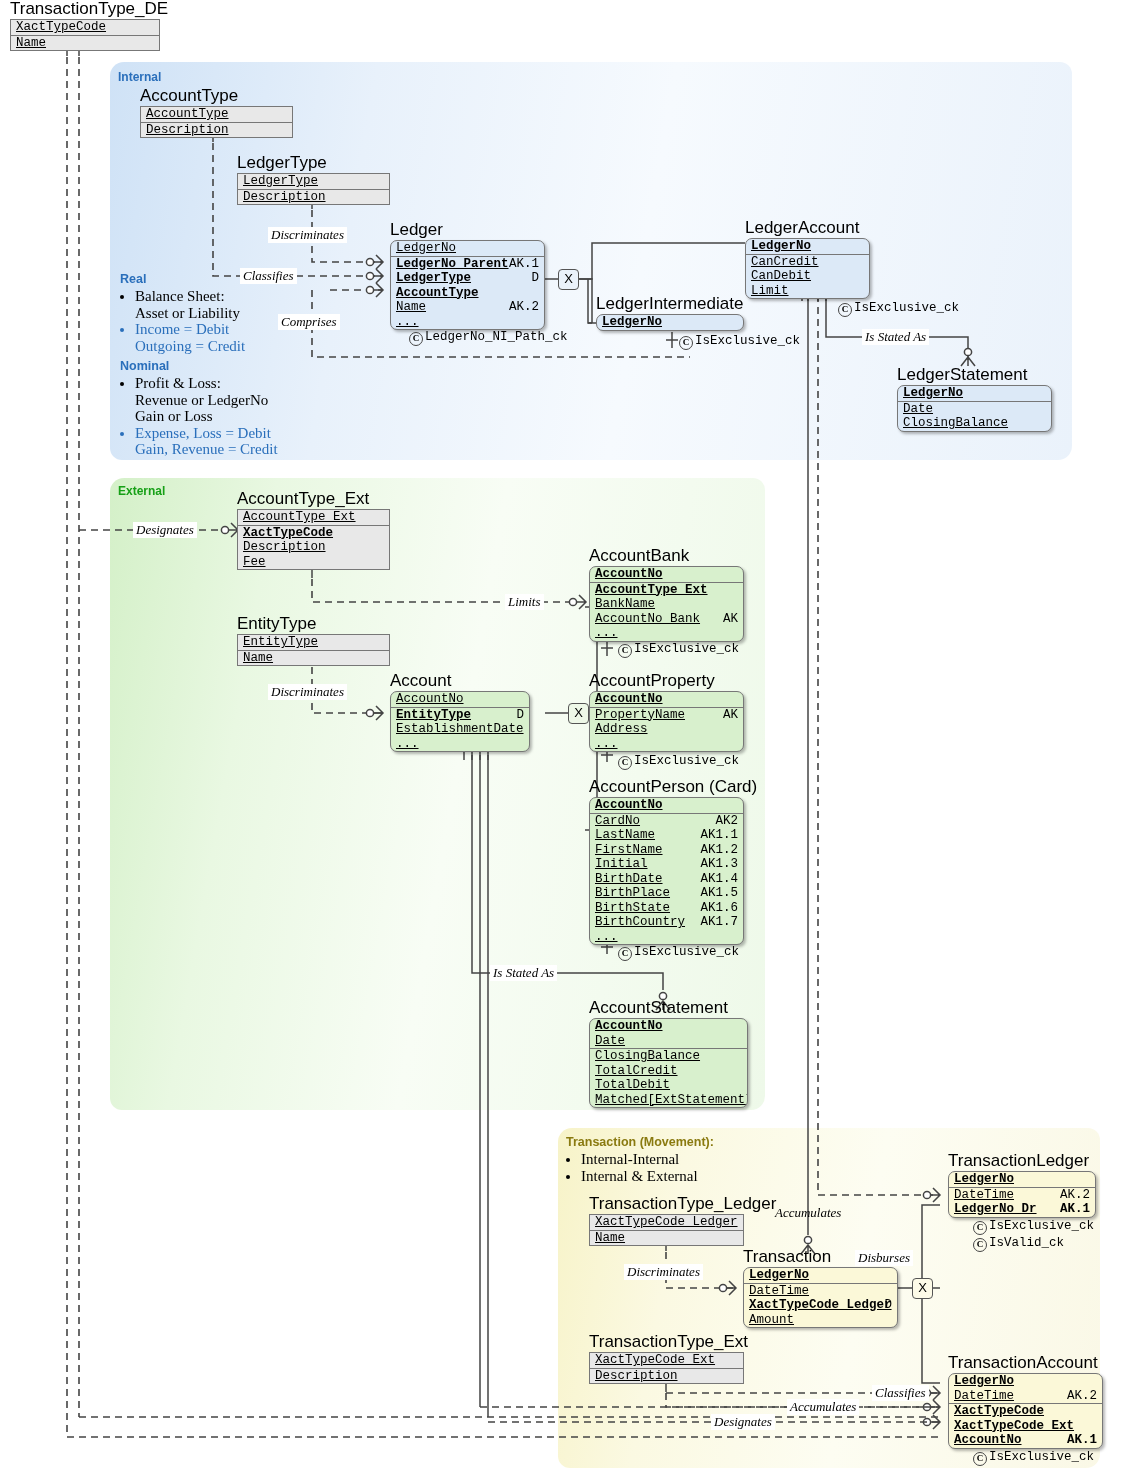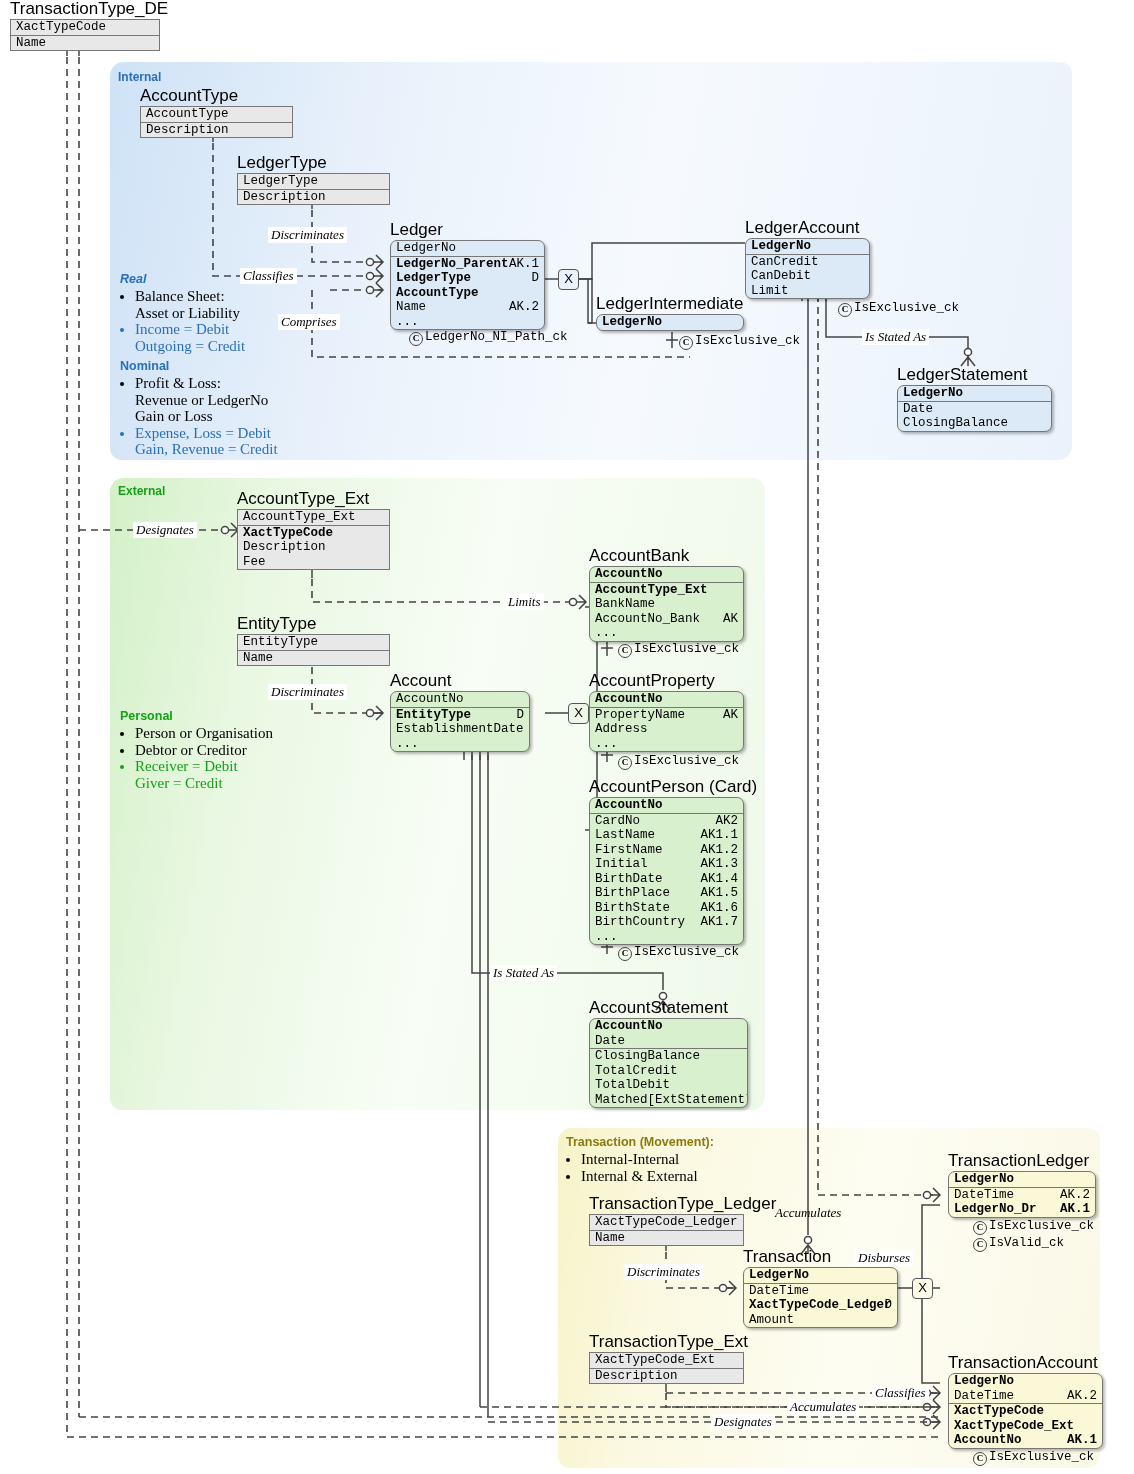--- a/index.html
+++ b/index.html
@@ -7,21 +7,21 @@
   #canvas{position:relative;width:1134px;height:1474px;overflow:hidden;background:#fff;}
 
   
   .region{position:absolute;border-radius:12px;}
   .region-label{position:absolute;font:bold 12px "Liberation Sans",sans-serif;}
 
   
   .entity{position:absolute;}
   .ent-title{position:absolute;left:0;bottom:100%;white-space:nowrap;
              font:17px "Liberation Sans",sans-serif;color:#000;line-height:19px;padding-bottom:1px;}
-  .ent-body{border:1px solid #777;box-sizing:border-box;overflow:hidden;}
+  .ent-body{border:1px solid #777;box-sizing:border-box;overflow:hidden;text-decoration:underline;}
   .ent-body.round{border-radius:7px;box-shadow:2px 2px 3px rgba(0,0,0,.28);}
   .ent-body.sq{box-shadow:none;}
   .attr{position:relative;font:12.5px "Liberation Mono",monospace;line-height:14.5px;
         padding:0 5px;white-space:nowrap;height:14.5px;color:#000;}
   .attr.b{font-weight:bold;}
   .attr .ak{position:absolute;right:5px;top:0;font-weight:normal;}
   .attr .akb{position:absolute;right:5px;top:0;font-weight:bold;}
   .sep{border-top:1px solid #777;}
 
   
@@ -430,21 +430,21 @@
   <div class="rel" style="left:268px;top:684px;">Discriminates</div>
   <div class="rel" style="left:490px;top:965px;">Is Stated As</div>
   <div class="rel" style="left:855px;top:1250px;">Disburses</div>
   <div class="rel nb" style="left:772px;top:1205px;">Accumulates</div>
   <div class="rel" style="left:624px;top:1264px;">Discriminates</div>
   <div class="rel" style="left:872px;top:1385px;">Classifies</div>
   <div class="rel" style="left:787px;top:1399px;">Accumulates</div>
   <div class="rel" style="left:711px;top:1414px;">Designates</div>
 
   <div class="legend" style="left:120px;top:271px;width:190px;">
-    <div class="head" style="color:#2a6fbb;font-style:italic;">Real</div>
+    <div class="head" style="color:#2a6fbb;">Real</div>
     <ul>
       <li>Balance Sheet:</li>
     </ul>
     <div class="ind" style="padding-left:15px;">Asset or Liability</div>
     <ul style="color:#2a6fbb;">
       <li>Income    = Debit</li>
     </ul>
     <div class="ind" style="padding-left:15px;color:#2a6fbb;">Outgoing = Credit</div>
   </div>
 
@@ -454,29 +454,20 @@
       <li>Profit &amp; Loss:</li>
     </ul>
     <div class="ind" style="padding-left:15px;">Revenue or LedgerNo</div>
     <div class="ind" style="padding-left:15px;">Gain or Loss</div>
     <ul style="color:#2a6fbb;">
       <li>Expense, Loss  = Debit</li>
     </ul>
     <div class="ind" style="padding-left:15px;color:#2a6fbb;">Gain, Revenue = Credit</div>
   </div>
 
-  <div class="legend" style="left:120px;top:708px;width:200px;">
-    <div class="head" style="color:#17a017;">Personal</div>
-    <ul>
-      <li>Person or Organisation</li>
-      <li>Debtor or Creditor</li>
-      <li style="color:#17a017;">Receiver = Debit</li>
-    </ul>
-    <div class="ind" style="padding-left:15px;color:#17a017;">Giver      = Credit</div>
-  </div>
 
   <div class="legend" style="left:566px;top:1134px;width:230px;">
     <div class="head" style="color:#8a7a10;">Transaction (Movement):</div>
     <ul>
       <li>Internal-Internal</li>
       <li>Internal &amp; External</li>
     </ul>
   </div>
 
 </div>

